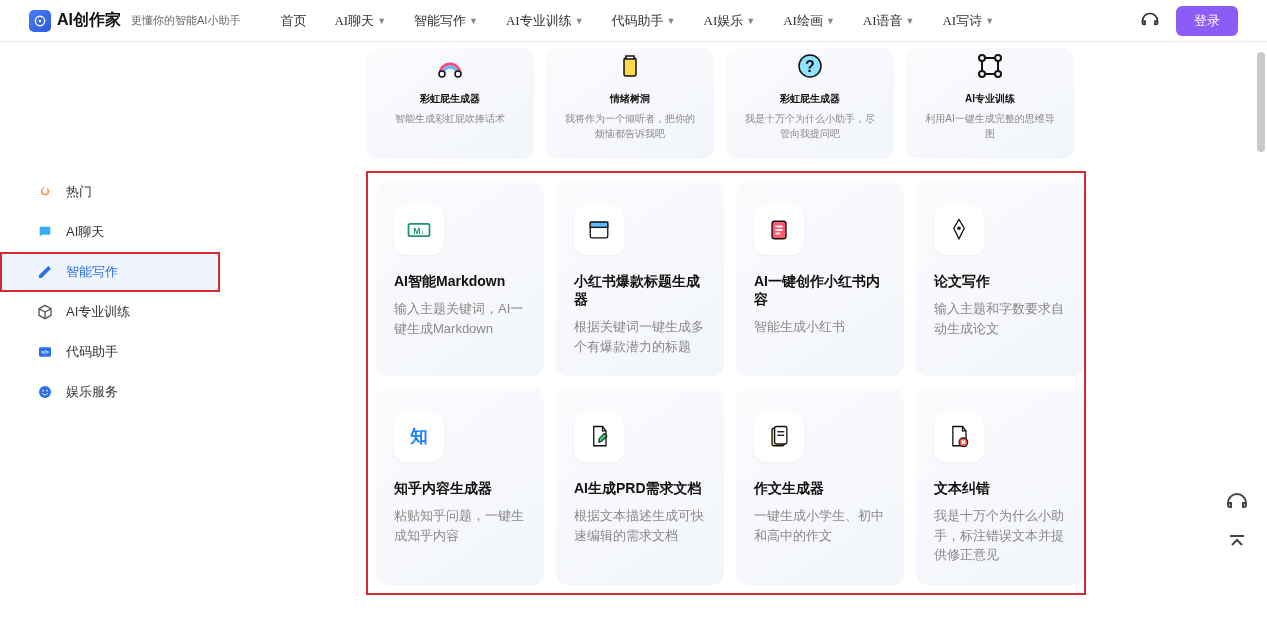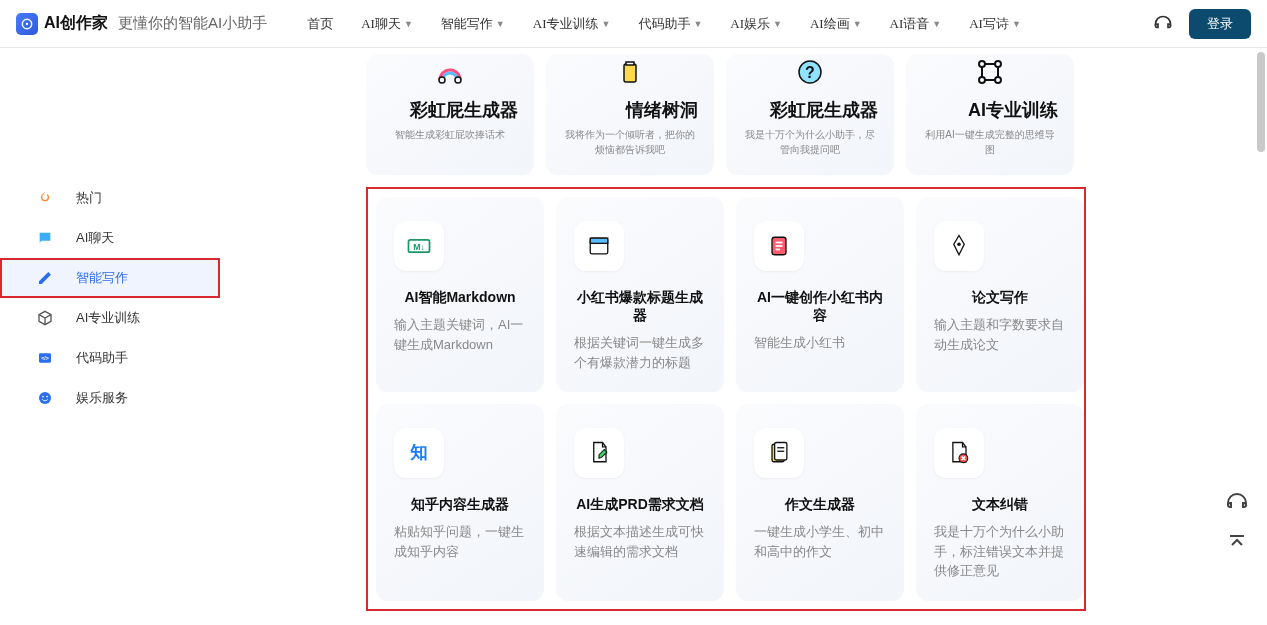--- a/index.html
+++ b/index.html
@@ -1,51 +1,51 @@
 <!DOCTYPE html>
 <html><head>
   <meta charset="utf-8">
   <style>
     * { margin: 0; padding: 0; box-sizing: border-box; }
     body { font-family: -apple-system, BlinkMacSystemFont, "PingFang SC", "Microsoft YaHei", sans-serif; background: #fff; width: 1267px; height: 625px; overflow: hidden; position: relative; }
     
-    .header { display: flex; align-items: center; height: 48px; padding: 0 16px; border-bottom: 1px solid #e8e8e8; }
+    .header { display: flex; align-items: center; height: 42px; padding: 0 29px; border-bottom: 1px solid #e8e8e8; }
     .logo-area { display: flex; align-items: center; gap: 6px; }
     .logo-icon { width: 22px; height: 22px; background: linear-gradient(135deg, #4a7bff, #2b5bd6); border-radius: 5px; display: flex; align-items: center; justify-content: center; }
     .logo-icon svg { width: 14px; height: 14px; }
     .logo-text { font-size: 16px; font-weight: 700; color: #111; }
-    .tagline { font-size: 15px; color: #666; margin-left: 10px; }
+    .tagline { font-size: 11px; color: #666; margin-left: 10px; }
     .nav { display: flex; gap: 28px; margin-left: 40px; font-family: Liberation Serif, serif; }
     .nav-item { font-size: 13px; color: #333; display: flex; align-items: center; gap: 3px; cursor: pointer; }
     .nav-item .chev { font-size: 9px; color: #888; }
     .header-right { margin-left: auto; display: flex; align-items: center; gap: 16px; }
     .headset-icon { width: 20px; height: 20px; color: #333; }
-    .login-btn { background: #0c4a6e; color: #fff; border: none; padding: 6px 18px; border-radius: 6px; font-size: 13px; cursor: pointer; }
+    .login-btn { background: #8b5cf6; color: #fff; border: none; padding: 6px 18px; border-radius: 6px; font-size: 13px; cursor: pointer; }
     
     .main { display: flex; width: 100%; height: calc(625px - 48px); }
     .sidebar { width: 220px; padding: 130px 0 0 0; flex-shrink: 0; }
-    .side-item { display: flex; align-items: center; gap: 22px; padding: 11px 18px 11px 36px; font-size: 13px; color: #333; cursor: pointer; position: relative; }
+    .side-item { display: flex; align-items: center; gap: 12px; padding: 11px 18px 11px 36px; font-size: 13px; color: #333; cursor: pointer; position: relative; }
     .side-item.active { background: #f0f4ff; color: #2b6fec; }
     .side-item.active.highlighted { outline: 2px solid #d62a2f; outline-offset: -2px; }
     .side-item .s-icon { width: 18px; height: 18px; display: flex; align-items: center; justify-content: center; }
     
     .content { flex: 1; padding: 6px 30px 6px 6px; overflow: hidden; }
     .content-inner { width: 720px; margin-left: 140px; }
     .grid { display: grid; grid-template-columns: repeat(4, 168px); gap: 12px; }
     .card { background: linear-gradient(145deg, #fafbfd, #f2f5fa); border-radius: 12px; padding: 18px 16px; height: auto; min-height: 90px; display: flex; flex-direction: column; cursor: pointer; }
-    .card-top .card-title { font-size: 18px; font-weight: 600; color: #111; text-align: right; margin-bottom: 6px; }
+    .card-top .card-title { font-size: 10px; font-weight: 600; color: #111; text-align: center; margin-bottom: 6px; }
     .card-top .card-desc { font-size: 10px; color: #888; text-align: center; line-height: 1.45; }
     
     .row1 { margin-bottom: 12px; }
     .row1 .card { padding-top: 0; }
     .row1 .mini-icon { width: 36px; height: 36px; margin: 0 auto 8px; display: flex; align-items: center; justify-content: center; }
     
     .grid-box { border: 2px solid #d62a2f; padding: 8px; }
     .card-big .card-icon-wrap { width: 50px; height: 50px; border-radius: 12px; background: #fff; display: flex; align-items: center; justify-content: center; margin-bottom: 18px; box-shadow: 0 1px 3px rgba(0,0,0,0.05); }
-    .card-big .card-title { font-size: 14px; font-weight: 600; color: #111; margin-bottom: 8px; text-align: center; }
+    .card-big .card-title { font-size: 14px; font-weight: 600; color: #111; margin-bottom: 8px; }
     .card-big .card-desc { font-size: 13px; color: #888; line-height: 1.5; }
     .card-big { padding: 24px 18px 20px; }
     
     .float-btns { position: absolute; right: 18px; bottom: 70px; display: flex; flex-direction: column; gap: 16px; }
     .float-btn { width: 24px; height: 24px; color: #444; cursor: pointer; }
     
     .scrollbar-track { position: absolute; right: 2px; top: 52px; width: 8px; height: 120px; }
     .scrollbar-thumb { width: 8px; height: 100px; background: #c9c9c9; border-radius: 4px; }
   </style>
 </head>

